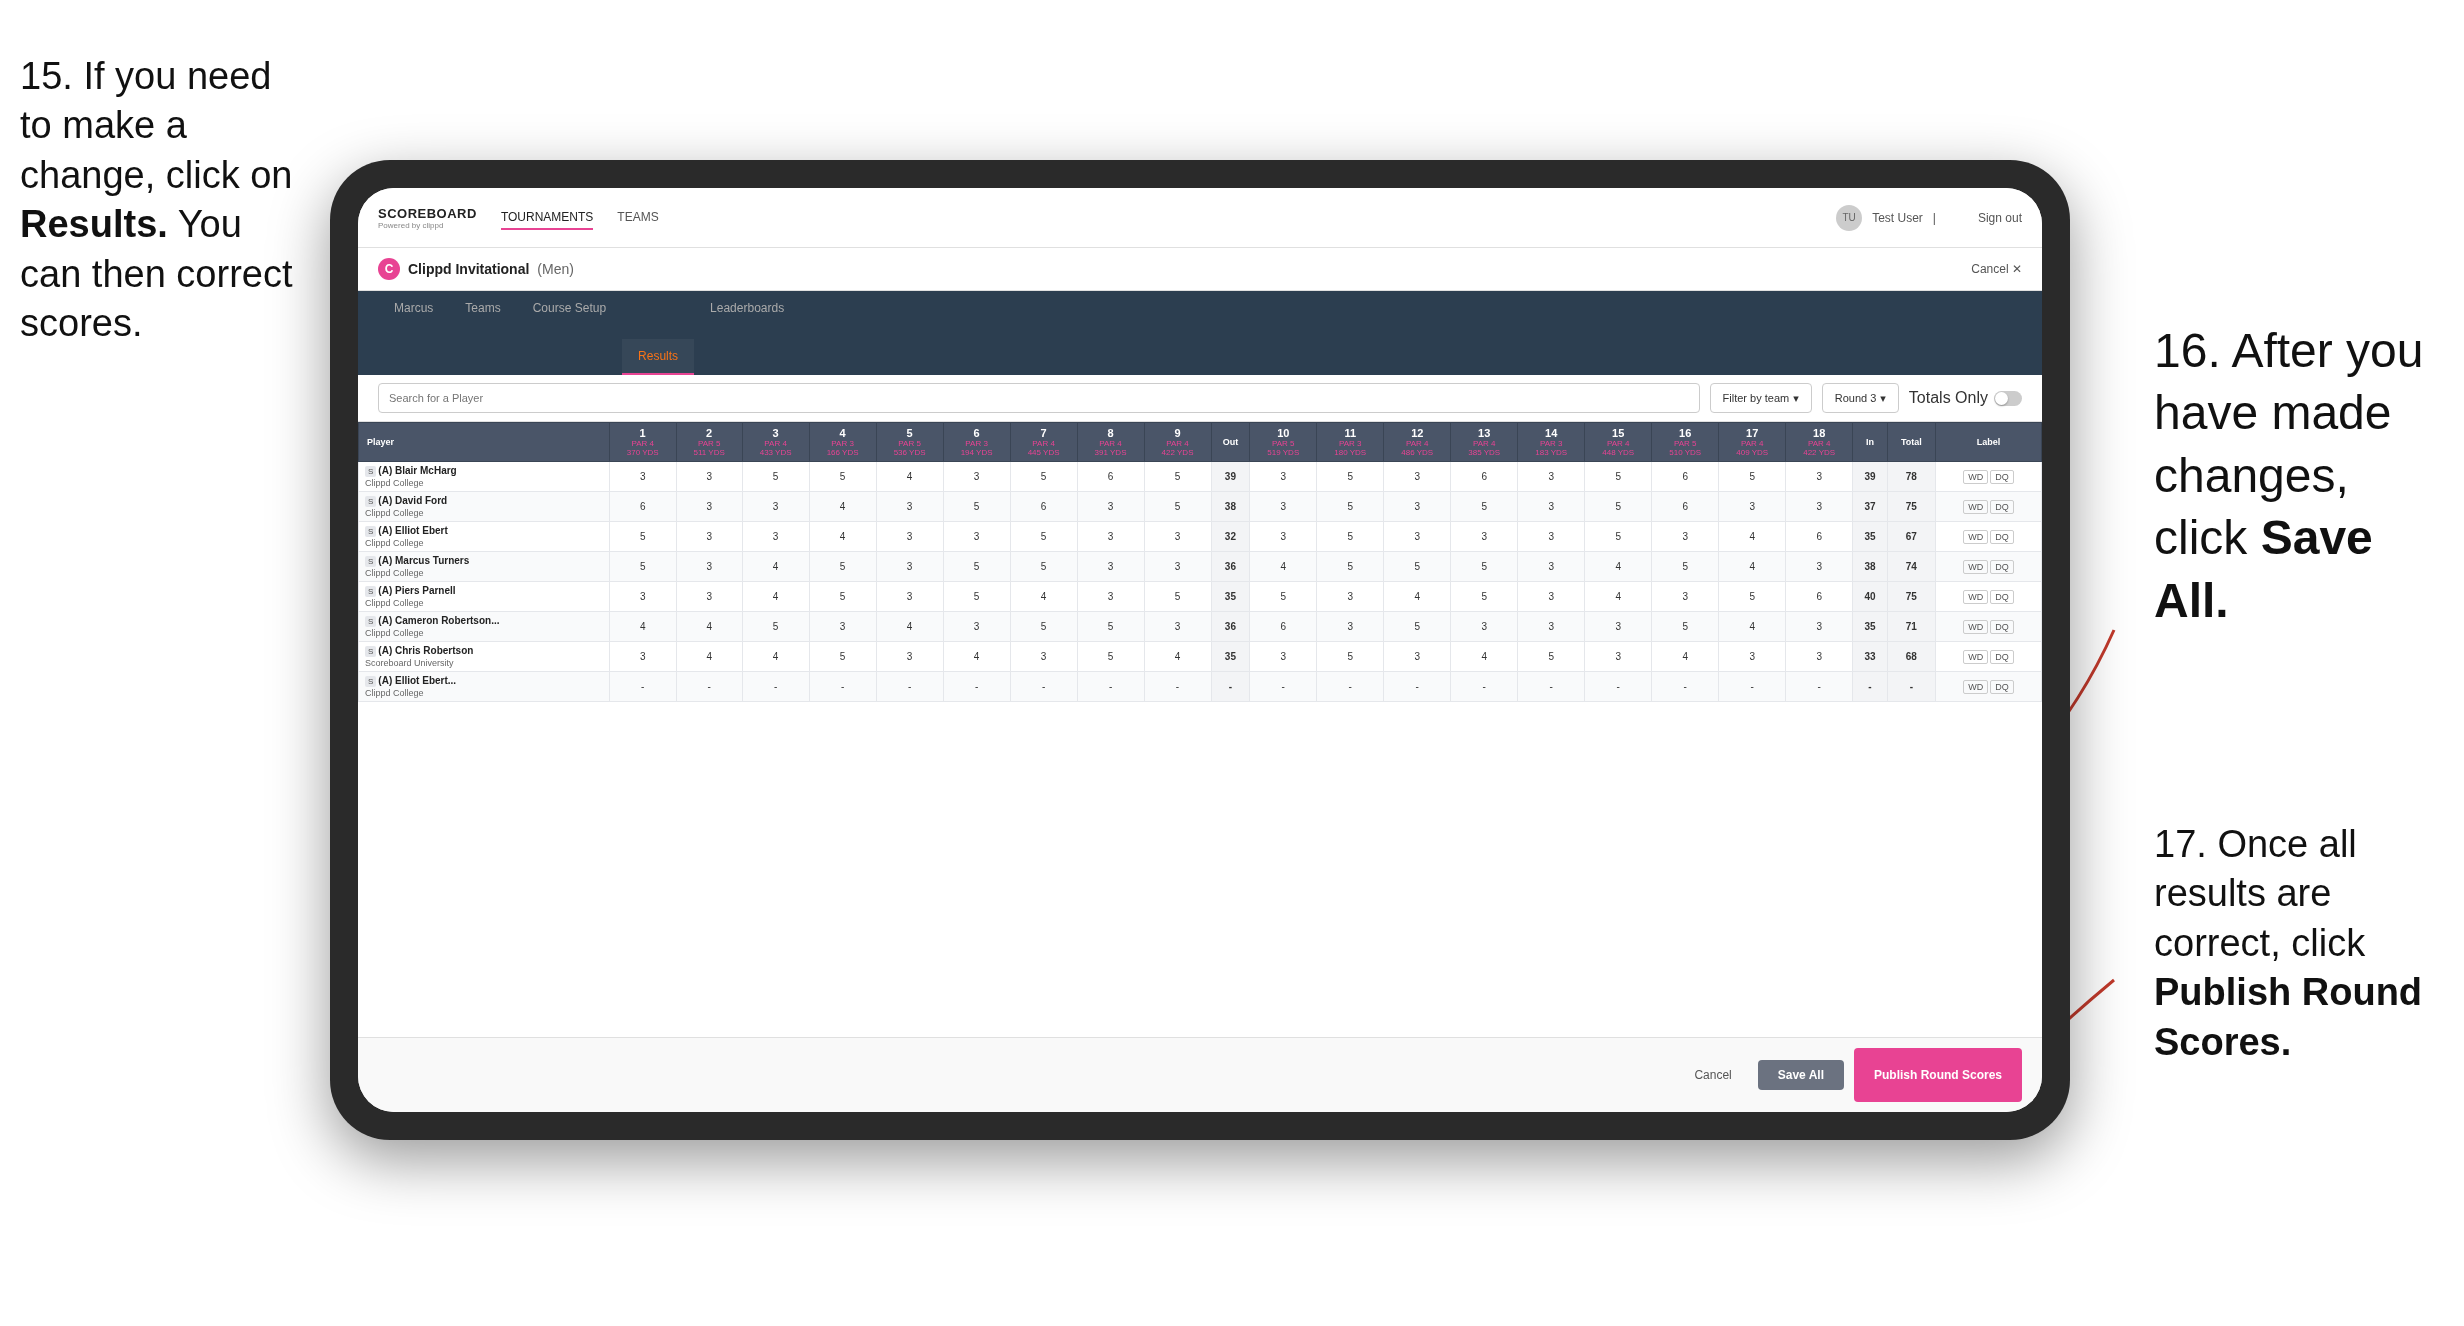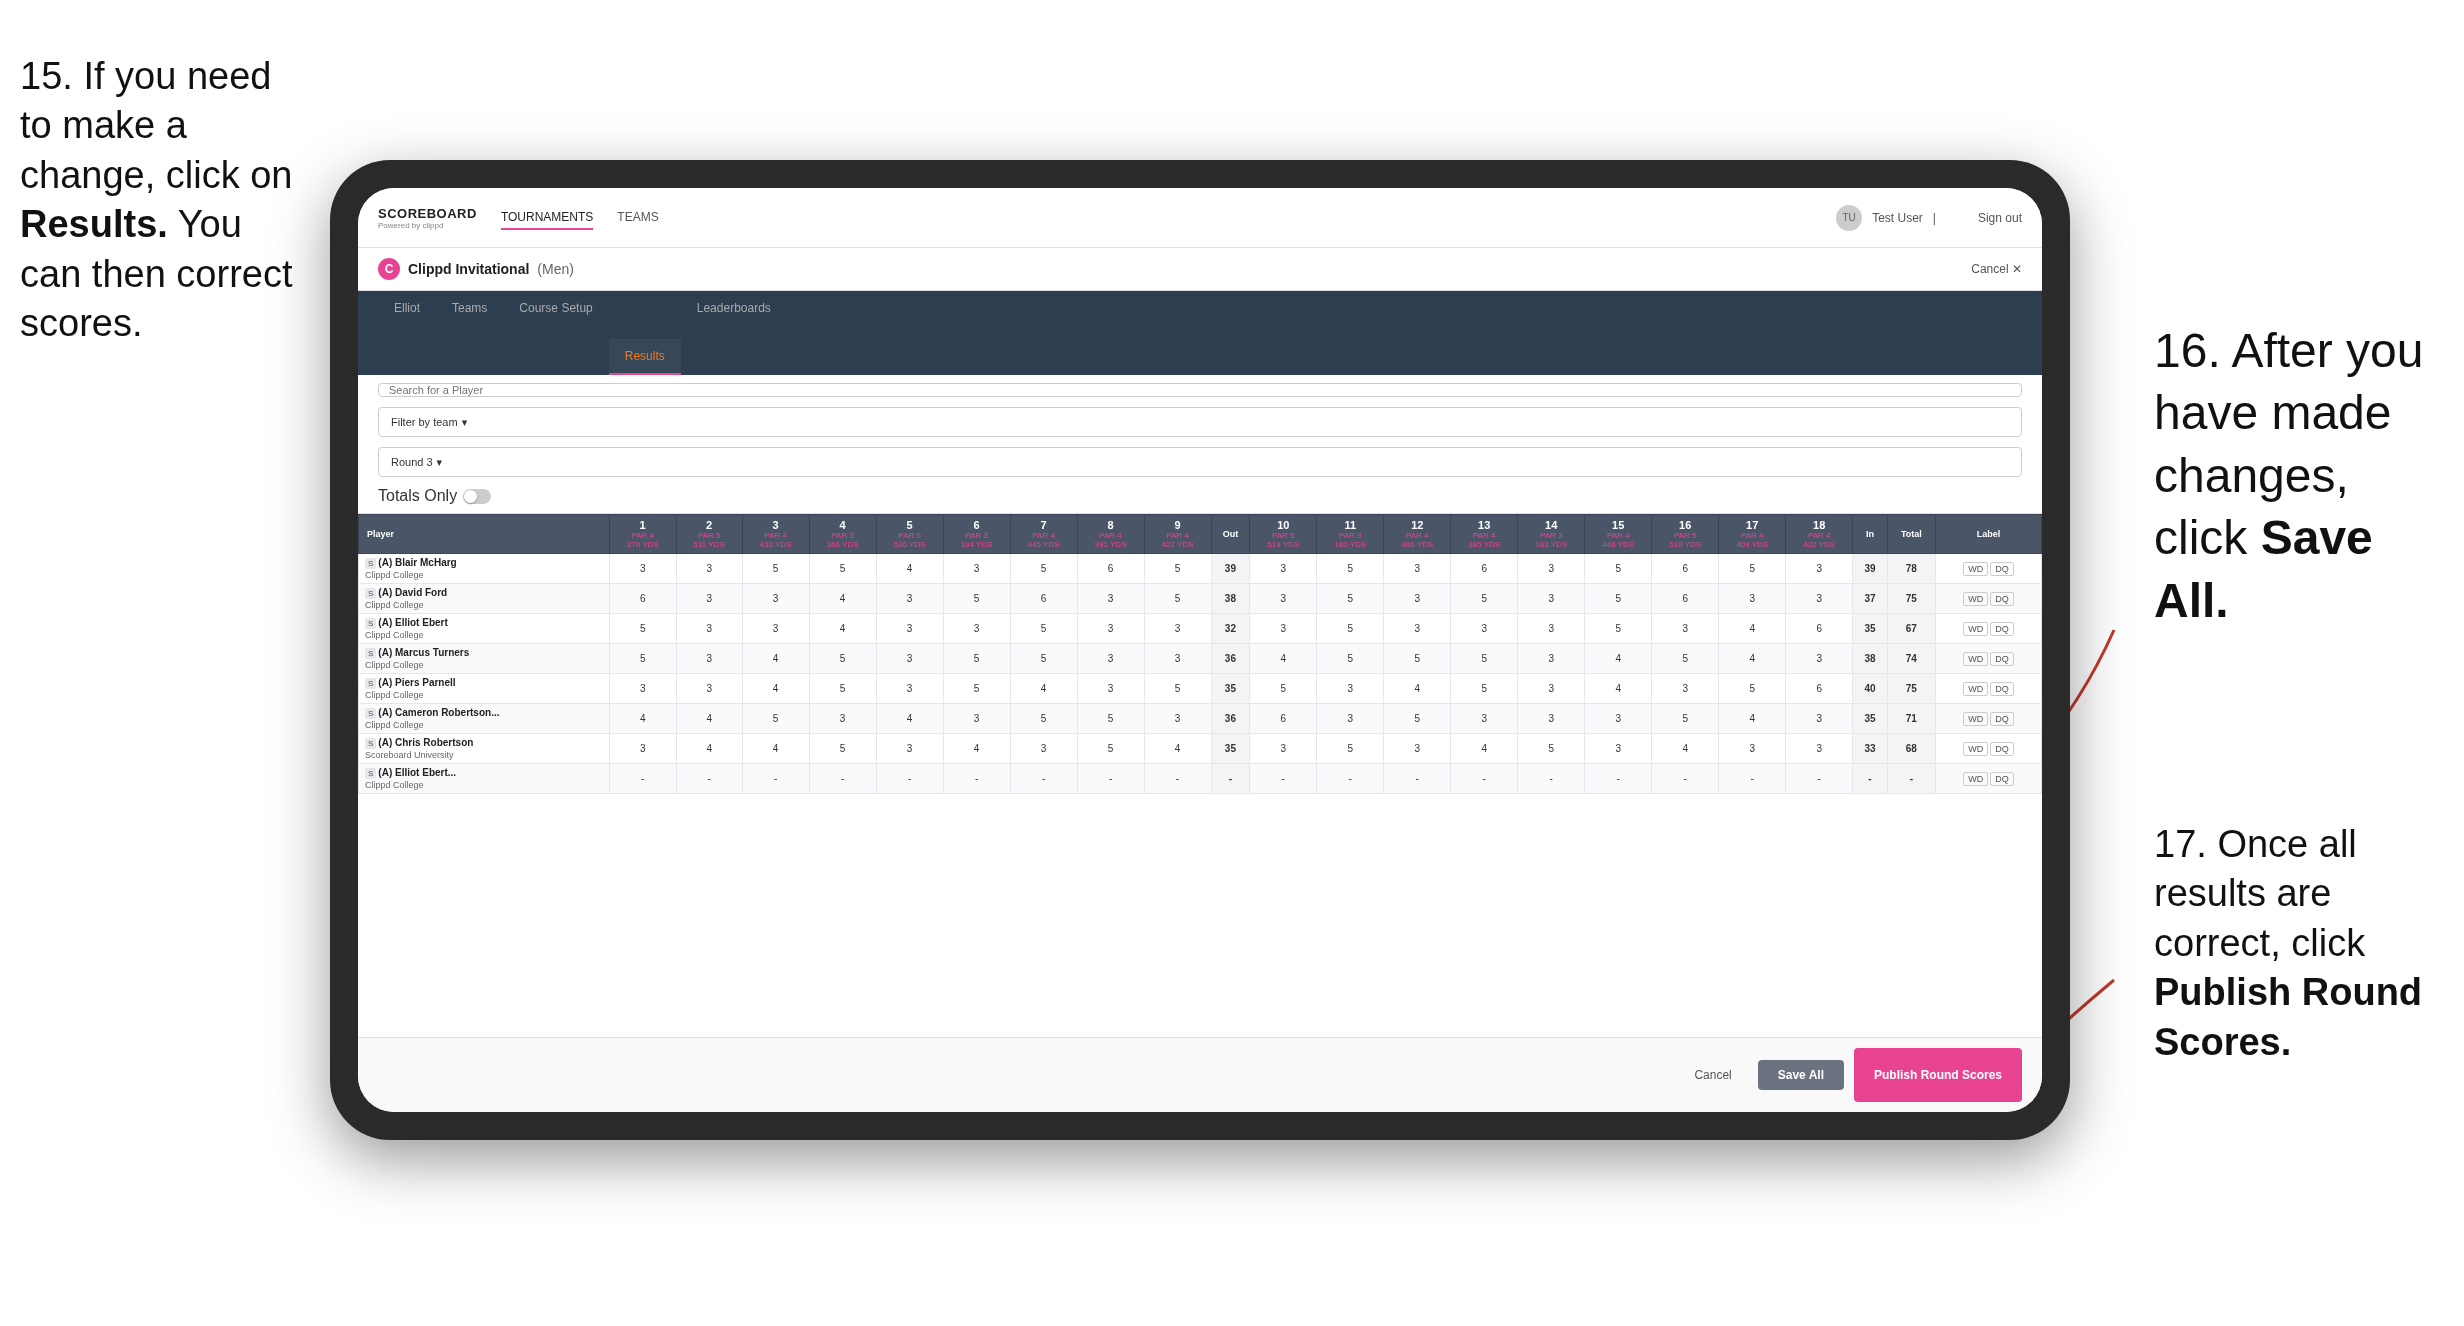--- a/index.html
+++ b/index.html
@@ -195,21 +195,20 @@
     }
 
     
     .filters-row {
       background: #fff;
       padding: 8px 20px;
       display: flex;
       gap: 10px;
       border-bottom: 1px solid #e0e0e0;
       flex-shrink: 0;
-      flex-direction: column;
     }
     .search-input {
       flex: 1;
       height: 30px;
       border: 1px solid #ccc;
       border-radius: 4px;
       padding: 0 10px;
       font-size: 11px;
       color: #999;
     }
@@ -465,21 +464,21 @@
     <div class="tournament-header">
       <div class="tournament-title">
         <div class="tournament-icon">C</div>
         <span>Clippd Invitational</span>
         <span style="font-weight:400;color:#666;">(Men)</span>
       </div>
       <span class="cancel-btn">Cancel ✕</span>
     </div>
 
     <div class="tab-bar">
-      <span class="tab">Elliot</span>
+      <span class="tab">Marcus</span>
       <span class="tab">Teams</span>
       <span class="tab">Course Setup</span>
       <span class="tab active">Results</span>
       <span class="tab">Leaderboards</span>
     </div>
 
     <div class="filters-row">
       <input class="search-input" type="text" placeholder="Search for a Player" style="">
       <div class="filter-btn">
         <span>Filter by team</span>

